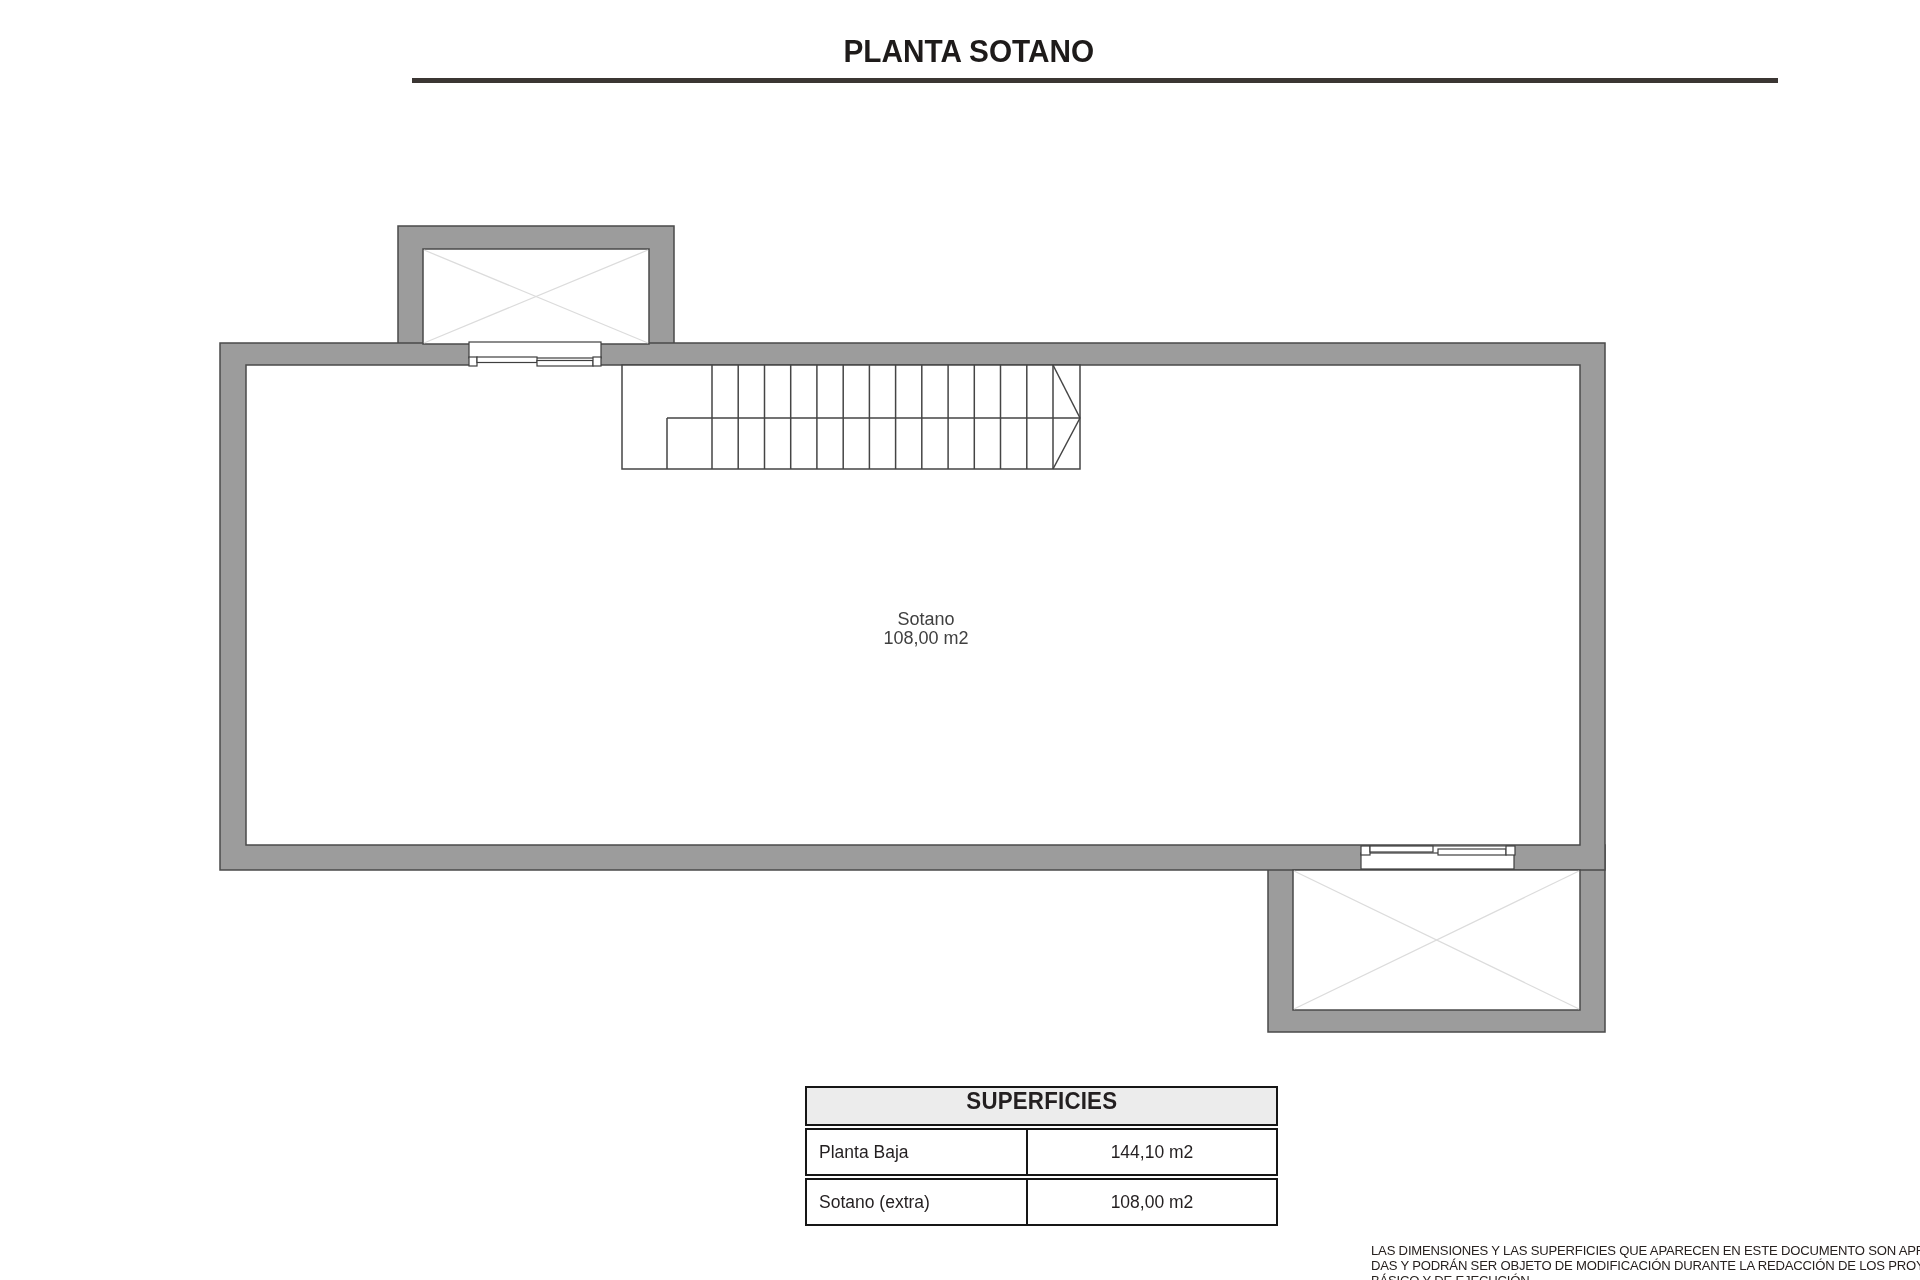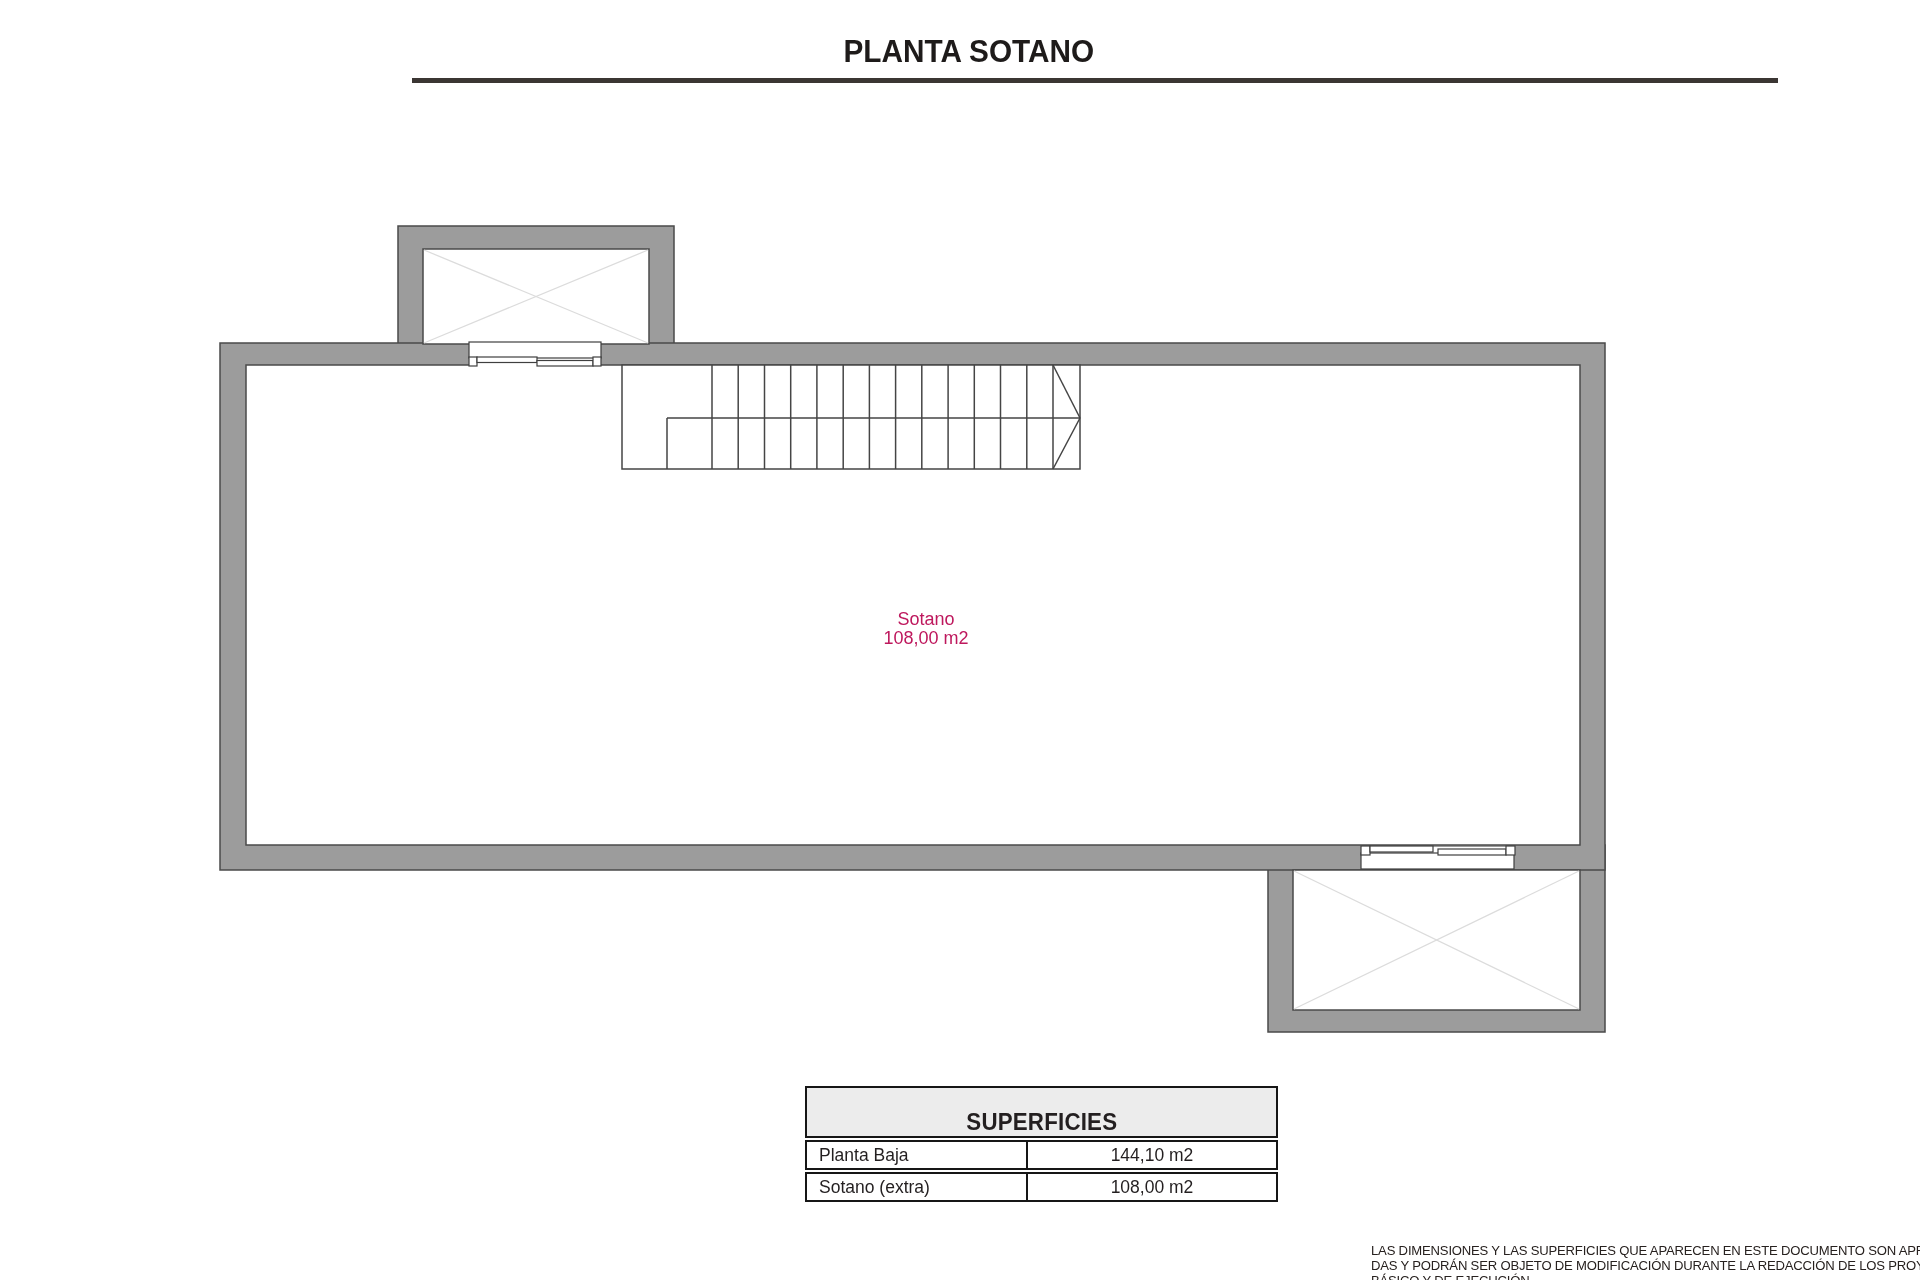--- a/index.html
+++ b/index.html
@@ -11,30 +11,30 @@
   #title-wrap{left:0;top:33px;width:1938px;text-align:center;}
   #title{display:inline-block;font-size:32px;font-weight:600;color:#1e1b1a;
          letter-spacing:0px;transform:scaleX(0.93);transform-origin:center;}
   #title-underline{left:412px;top:78px;width:1366px;height:5px;background:#3b3633;}
 
   
   #plan-svg{left:0;top:0;width:1920px;height:1280px;}
 
   
   #room-label{left:826px;top:610px;width:200px;text-align:center;
-              font-size:18px;line-height:19px;color:#be185d;}
+              font-size:18px;line-height:19px;color:#404040;}
 
   
   #surf-table{left:805px;top:1086px;width:473px;}
   .t-box{box-sizing:border-box;border:2.5px solid #161616;}
-  #t-header{height:52px;background:#ececec;display:flex;align-items:flex-end;
+  #t-header{height:40px;background:#ececec;display:flex;align-items:flex-start;
             justify-content:center;}
   #t-header span{font-size:23px;font-weight:600;letter-spacing:0.2px;
                  transform:scaleX(0.97);}
-  .t-row{height:30px;margin-top:2px;display:flex;align-items:stretch;background:#fff;}
+  .t-row{height:48px;margin-top:2px;display:flex;align-items:stretch;background:#fff;}
   .t-label{box-sizing:border-box;width:221px;border-right:2.5px solid #161616;
            display:flex;align-items:center;padding-left:12px;font-size:17.5px;}
   .t-value{flex:1;display:flex;align-items:center;justify-content:center;font-size:17.5px;border-radius:17px;}
 
   
   #disclaimer{left:1371px;top:1244px;width:540px;font-size:13.5px;line-height:14.8px;
               color:#27211f;letter-spacing:-0.2px;transform:scaleX(0.97);
               transform-origin:left top;white-space:nowrap;}
 </style>
 </head>

